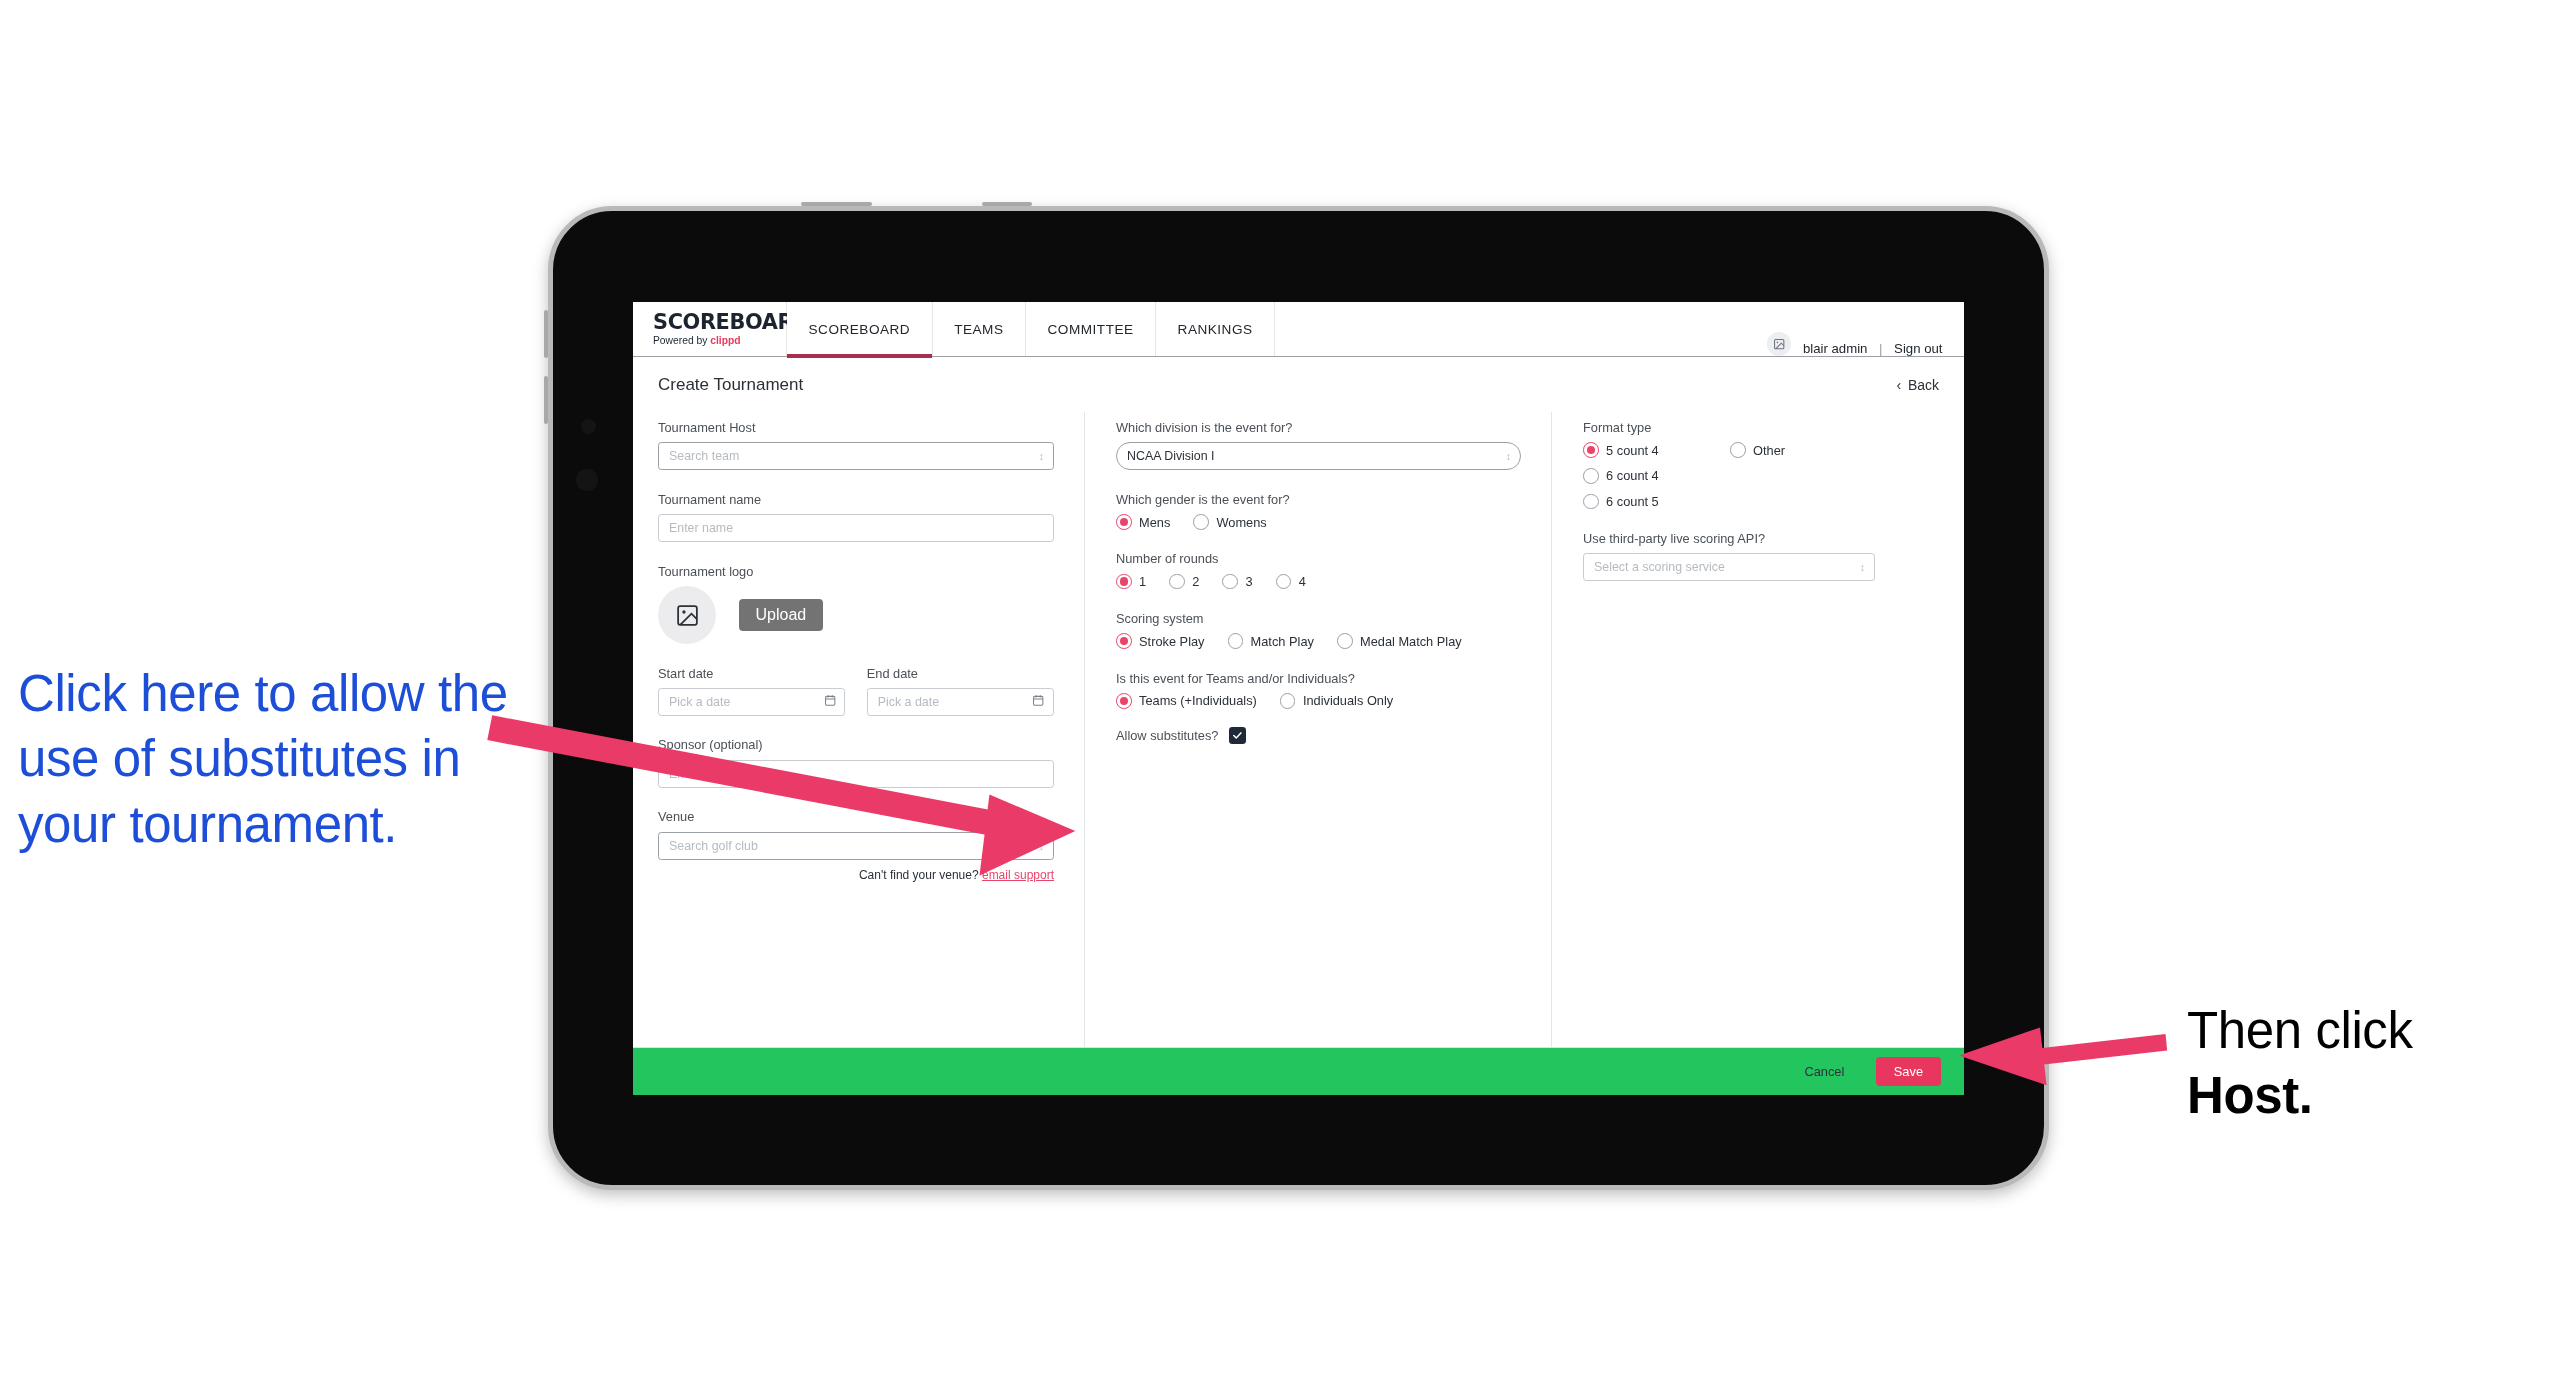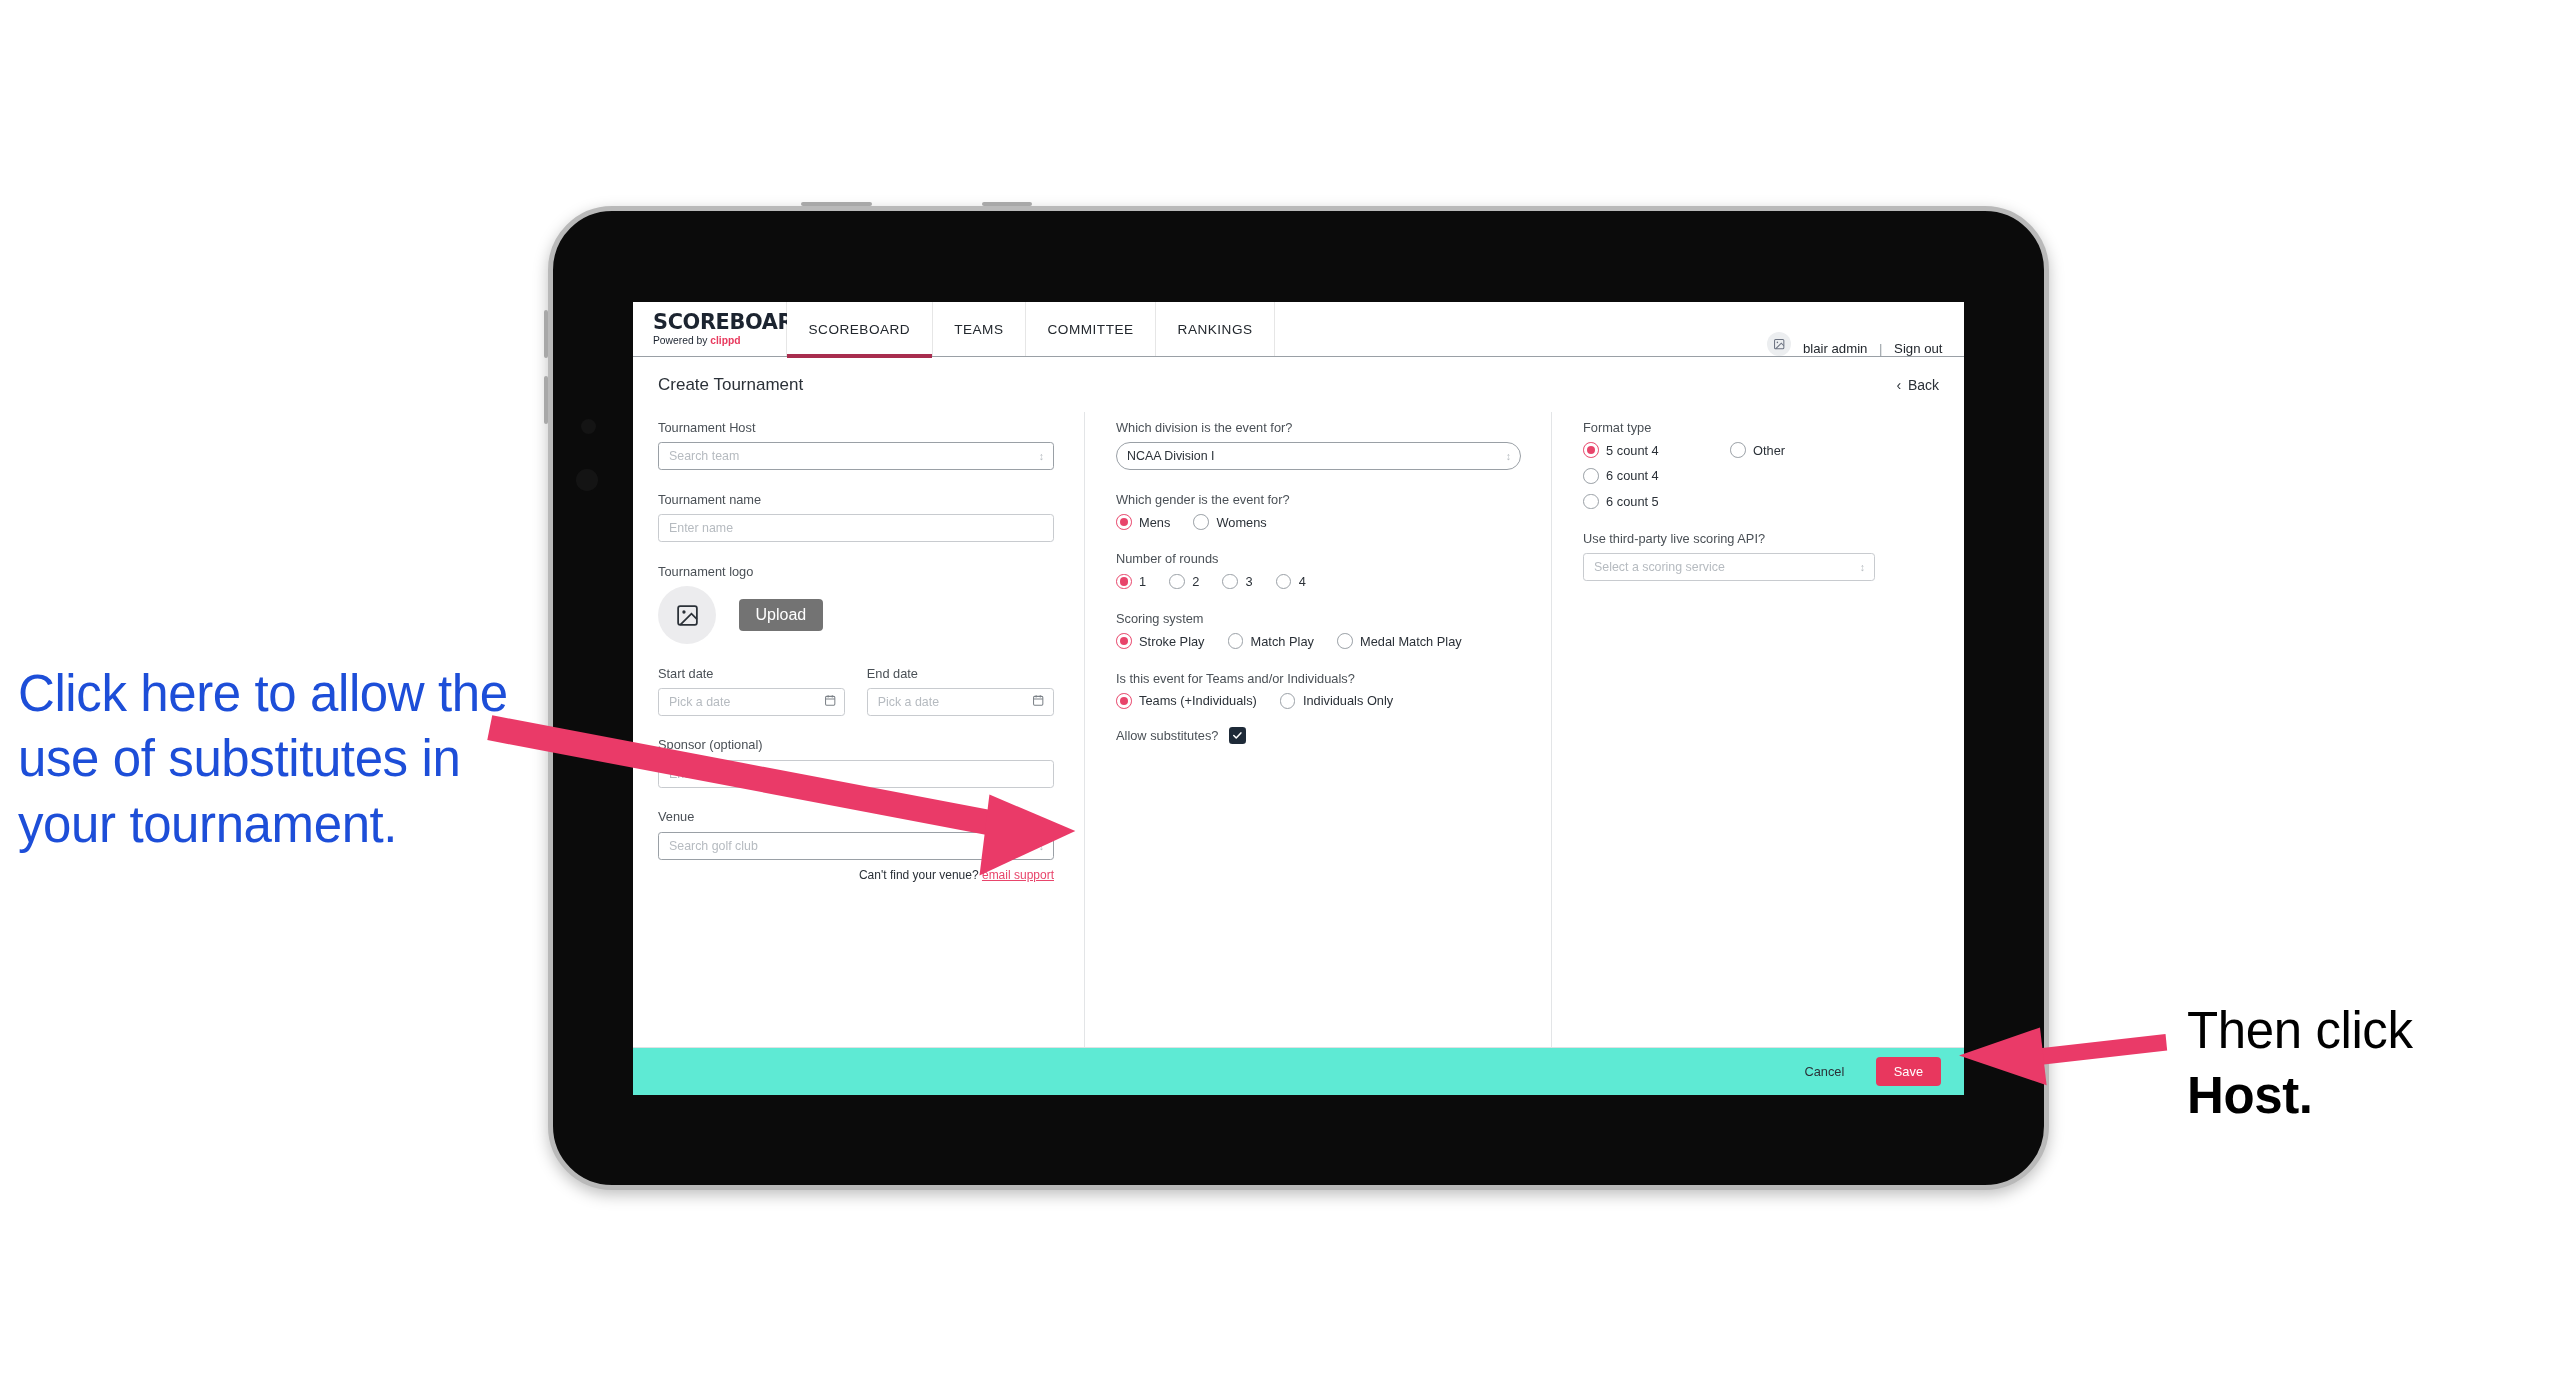--- a/index.html
+++ b/index.html
@@ -232,21 +232,21 @@
     background:#1e2a38;
     display:flex; align-items:center; justify-content:center;
     cursor:pointer;
   }
 
   
   #appfooter {
     position:absolute; left:0; right:0; bottom:0;
     height: 48px;
     border-top: 0.8px solid #dfe1e3;
-    background:#5eead4;
+    background:#22c55e;
     display:flex; align-items:center; justify-content:flex-end;
     padding-right: 23px;
     gap: 21.5px;
     padding-left: 8px;
   }
   .btn-cancel {
     font-size: 12.8px; color:#2b3138; cursor:pointer;
     padding: 6.6px 10px;
   }
   .btn-save {

